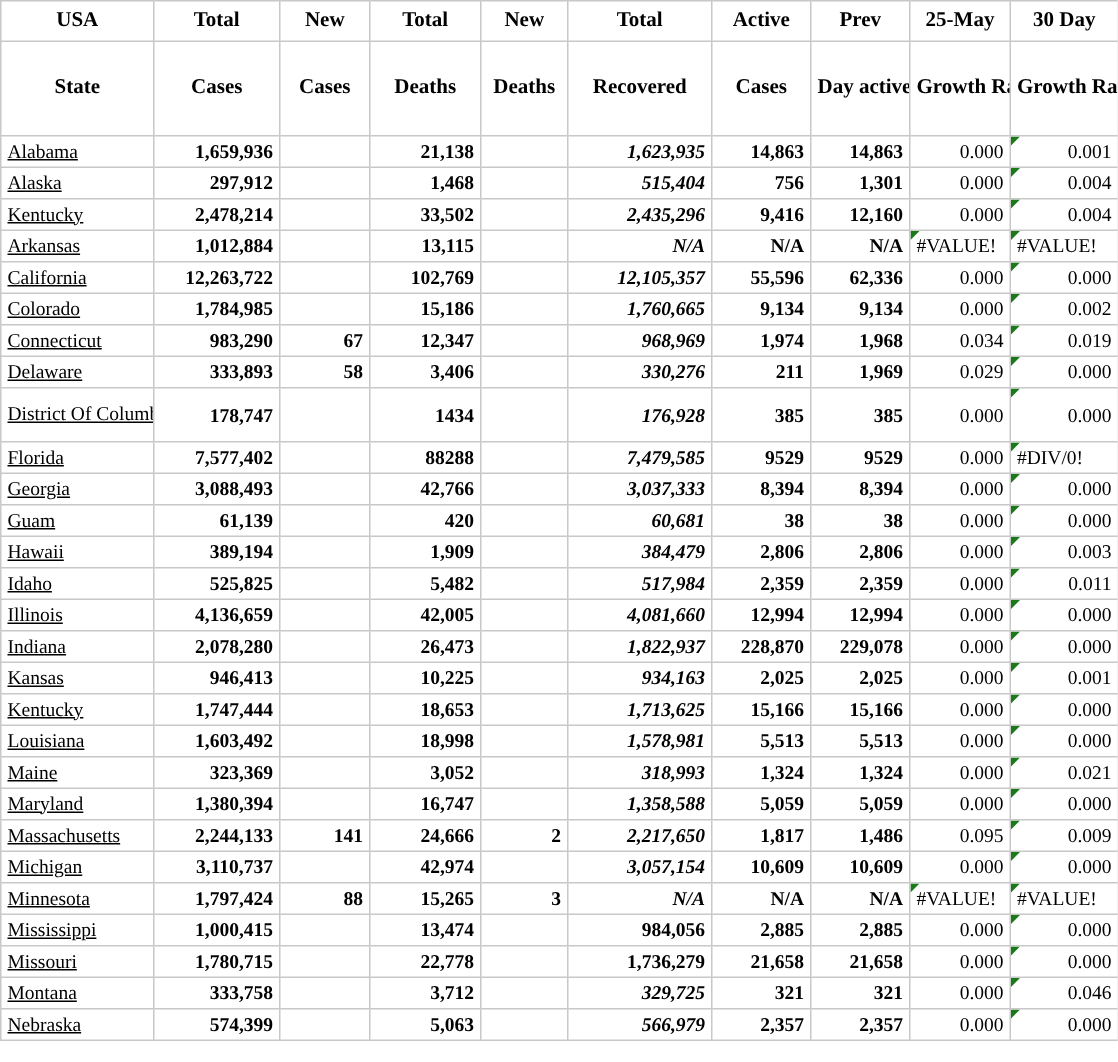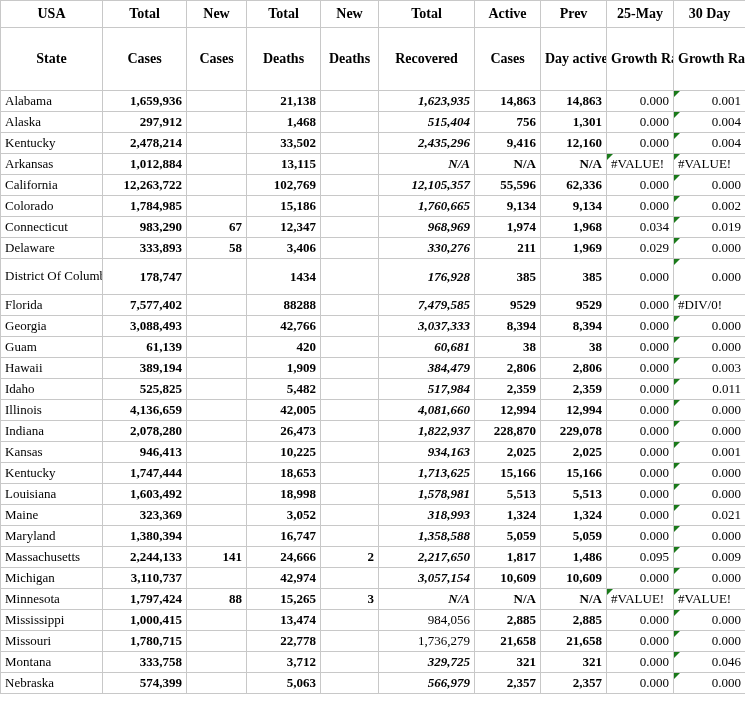--- a/index.html
+++ b/index.html
@@ -50,31 +50,32 @@
   thead tr.hdr-bot td { height: 58px; }
 
   .hdr-wrap { white-space: normal; }
 
   td.state {
     text-align: left;
     white-space: normal;
     line-height: 1.15;
   }
   td.state .nm {
+    text-decoration: underline;
   }
   td.num {
     text-align: right;
     font-weight: bold;
   }
   td.num.rec {
     font-style: italic;
     margin-top: 43px;
   }
   td.num.plain {
-    font-weight: normal;
+    font-weight: bold;
     font-style: normal;
   }
   td.num.gr {
     font-weight: normal;
     font-style: normal;
     text-align: right;
   }
   td.err {
     text-align: left;
     font-weight: normal;

